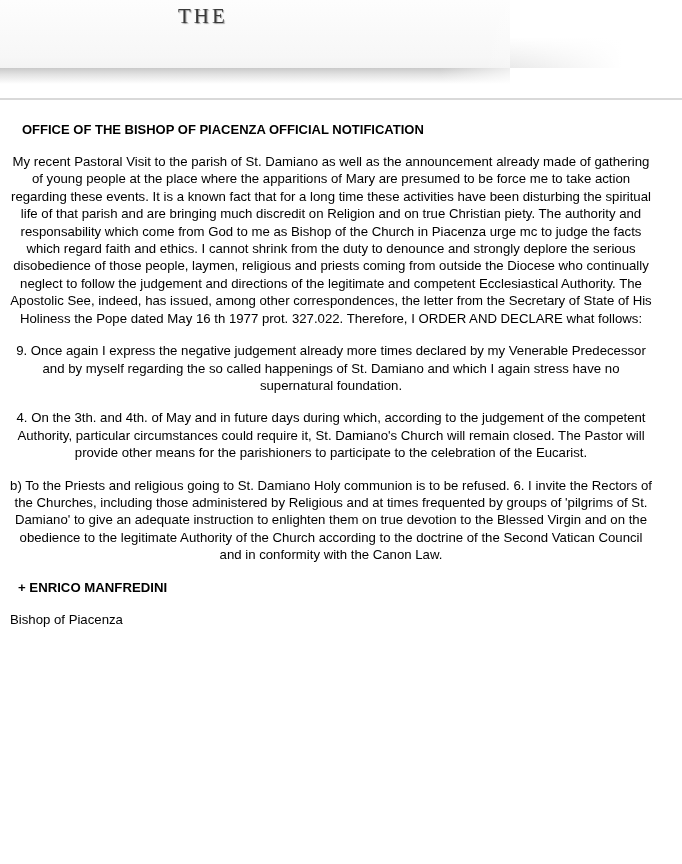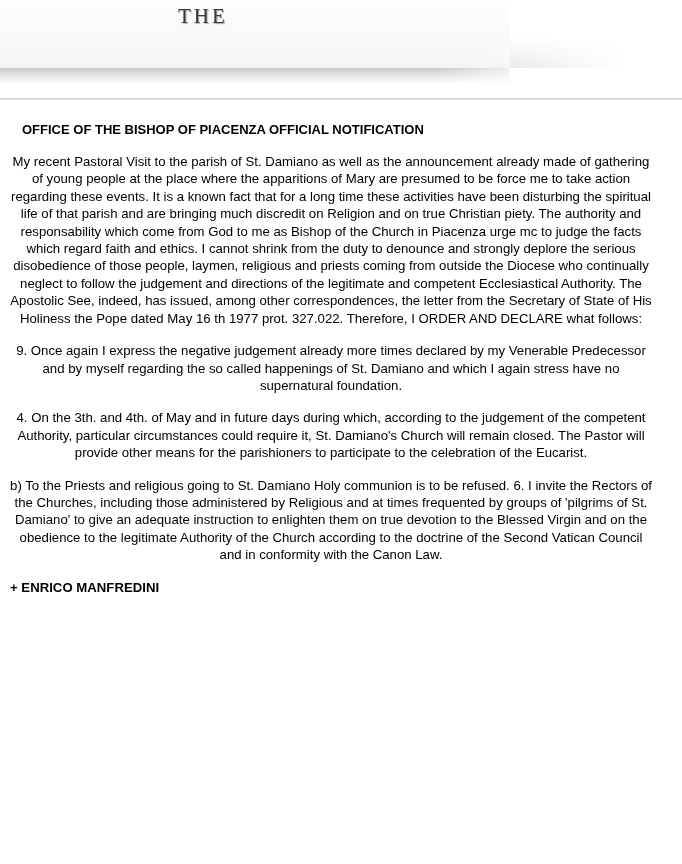--- a/index.html
+++ b/index.html
@@ -113,21 +113,21 @@
   .para {
     font-size: 13.2px;
     line-height: 1.32;
     margin: 0 0 15px 0;
     text-align: center;
   }
   .signature {
     font-size: 13.2px;
     font-weight: bold;
     line-height: 1.32;
-    margin: 0 0 15px 0;
+    margin: 0 0 15px 8px;
   }
   .closing {
     font-size: 13.2px;
     line-height: 1.32;
     margin: 0;
   }
 </style>
 </head>
 <body>
 
@@ -147,15 +147,16 @@
 
   <div class="content">
     <div class="doc-title">OFFICE OF THE BISHOP OF PIACENZA OFFICIAL NOTIFICATION</div>
 
     <p class="para">My recent Pastoral Visit to the parish of St. Damiano as well as the announcement already made of gathering of young people at the place where the apparitions of Mary are presumed to be force me to take action regarding these events. It is a known fact that for a long time these activities have been disturbing the spiritual life of that parish and are bringing much discredit on Religion and on true Christian piety. The authority and responsability which come from God to me as Bishop of the Church in Piacenza urge mc to judge the facts which regard faith and ethics. I cannot shrink from the duty to denounce and strongly deplore the serious disobedience of those people, laymen, religious and priests coming from outside the Diocese who continually neglect to follow the judgement and directions of the legitimate and competent Ecclesiastical Authority. The Apostolic See, indeed, has issued, among other correspondences, the letter from the Secretary of State of His Holiness the Pope dated May 16 th 1977 prot. 327.022. Therefore, I ORDER AND DECLARE what follows:</p>
     <p class="para">9. Once again I express the negative judgement already more times declared by my Venerable Predecessor and by myself regarding the so called happenings of St. Damiano and which I again stress have no supernatural foundation.</p>
     <p class="para">4. On the 3th. and 4th. of May and in future days during which, according to the judgement of the competent Authority, particular circumstances could require it, St. Damiano's Church will remain closed. The Pastor will provide other means for the parishioners to participate to the celebration of the Eucarist.</p>
     <p class="para">b) To the Priests and religious going to St. Damiano Holy communion is to be refused. 6. I invite the Rectors of the Churches, including those administered by Religious and at times frequented by groups of 'pilgrims of St. Damiano' to give an adequate instruction to enlighten them on true devotion to the Blessed Virgin and on the obedience to the legitimate Authority of the Church according to the doctrine of the Second Vatican Council and in conformity with the Canon Law.</p>
 
     <div class="signature">+ ENRICO MANFREDINI</div>
+    <div class="closing">Bishop of Piacenza</div>
   </div>
 
 </div>
 
 </body></html>

